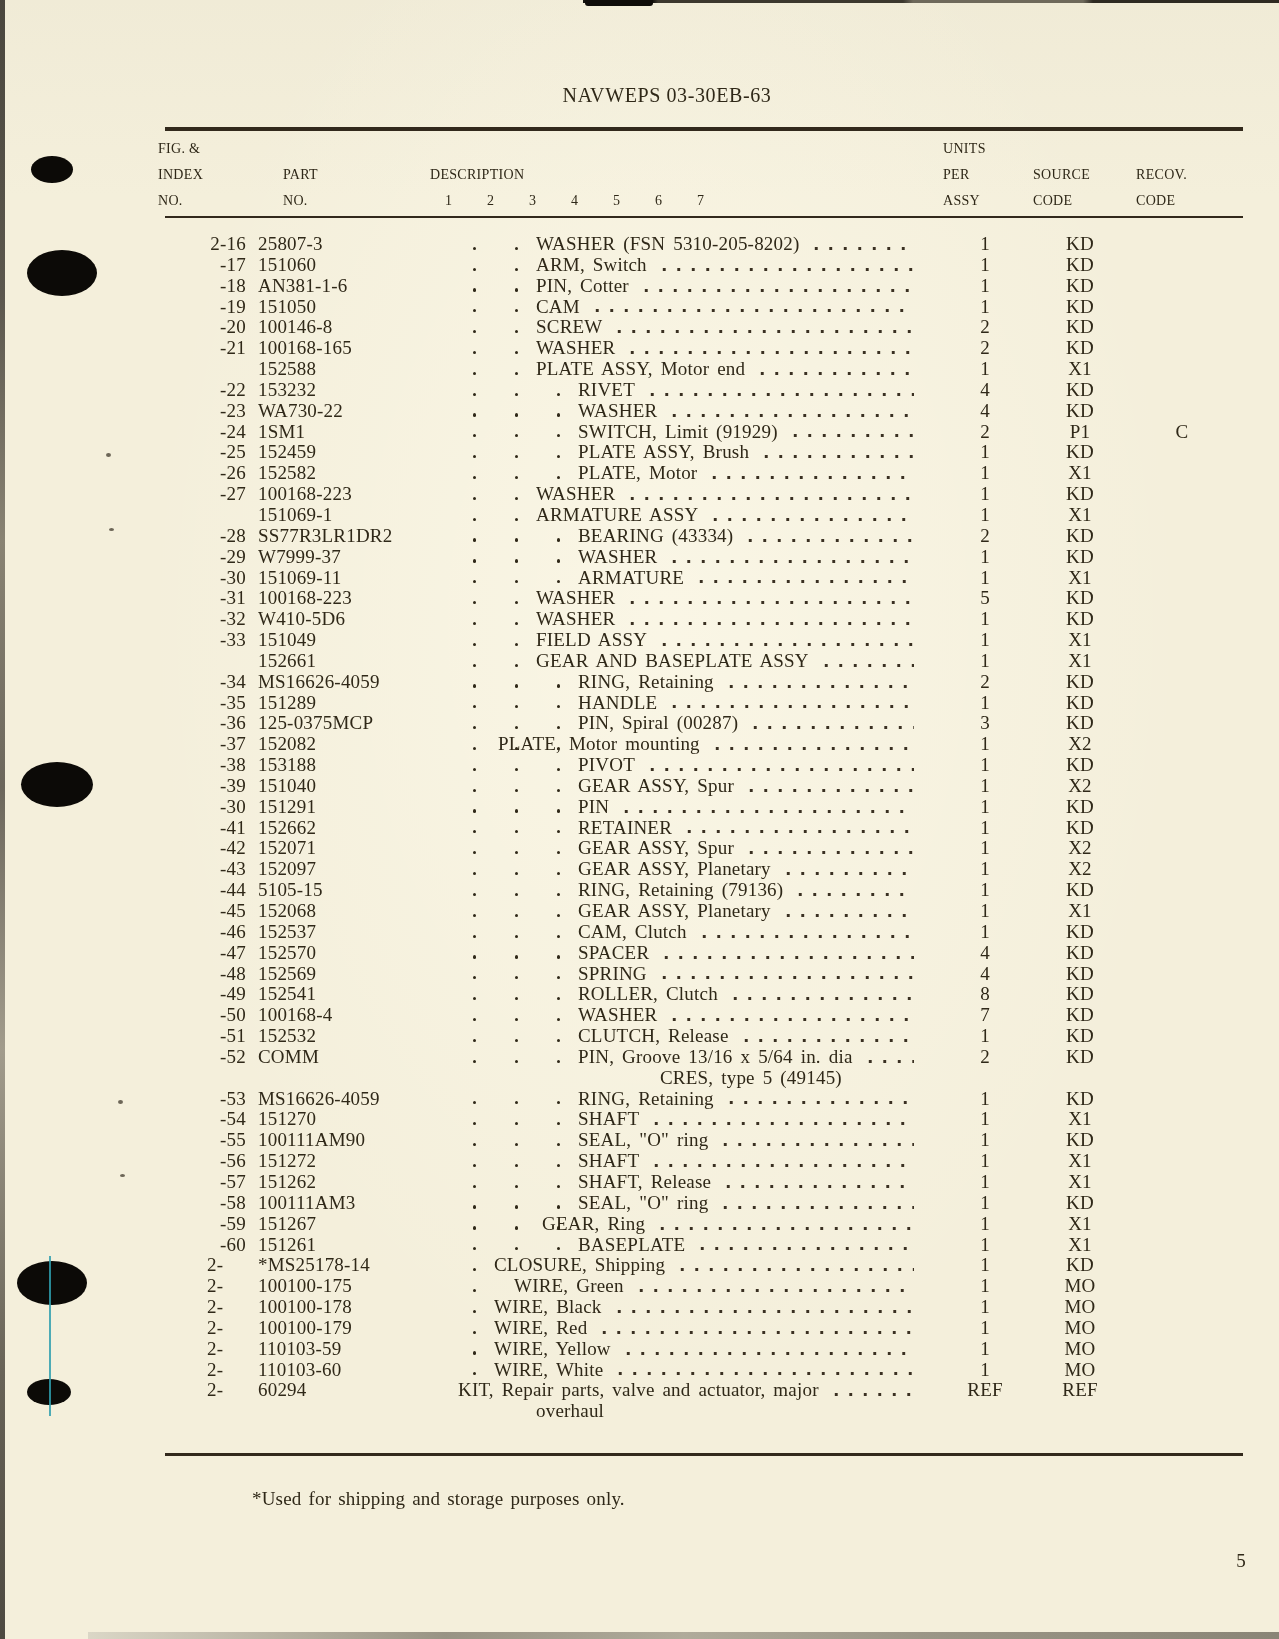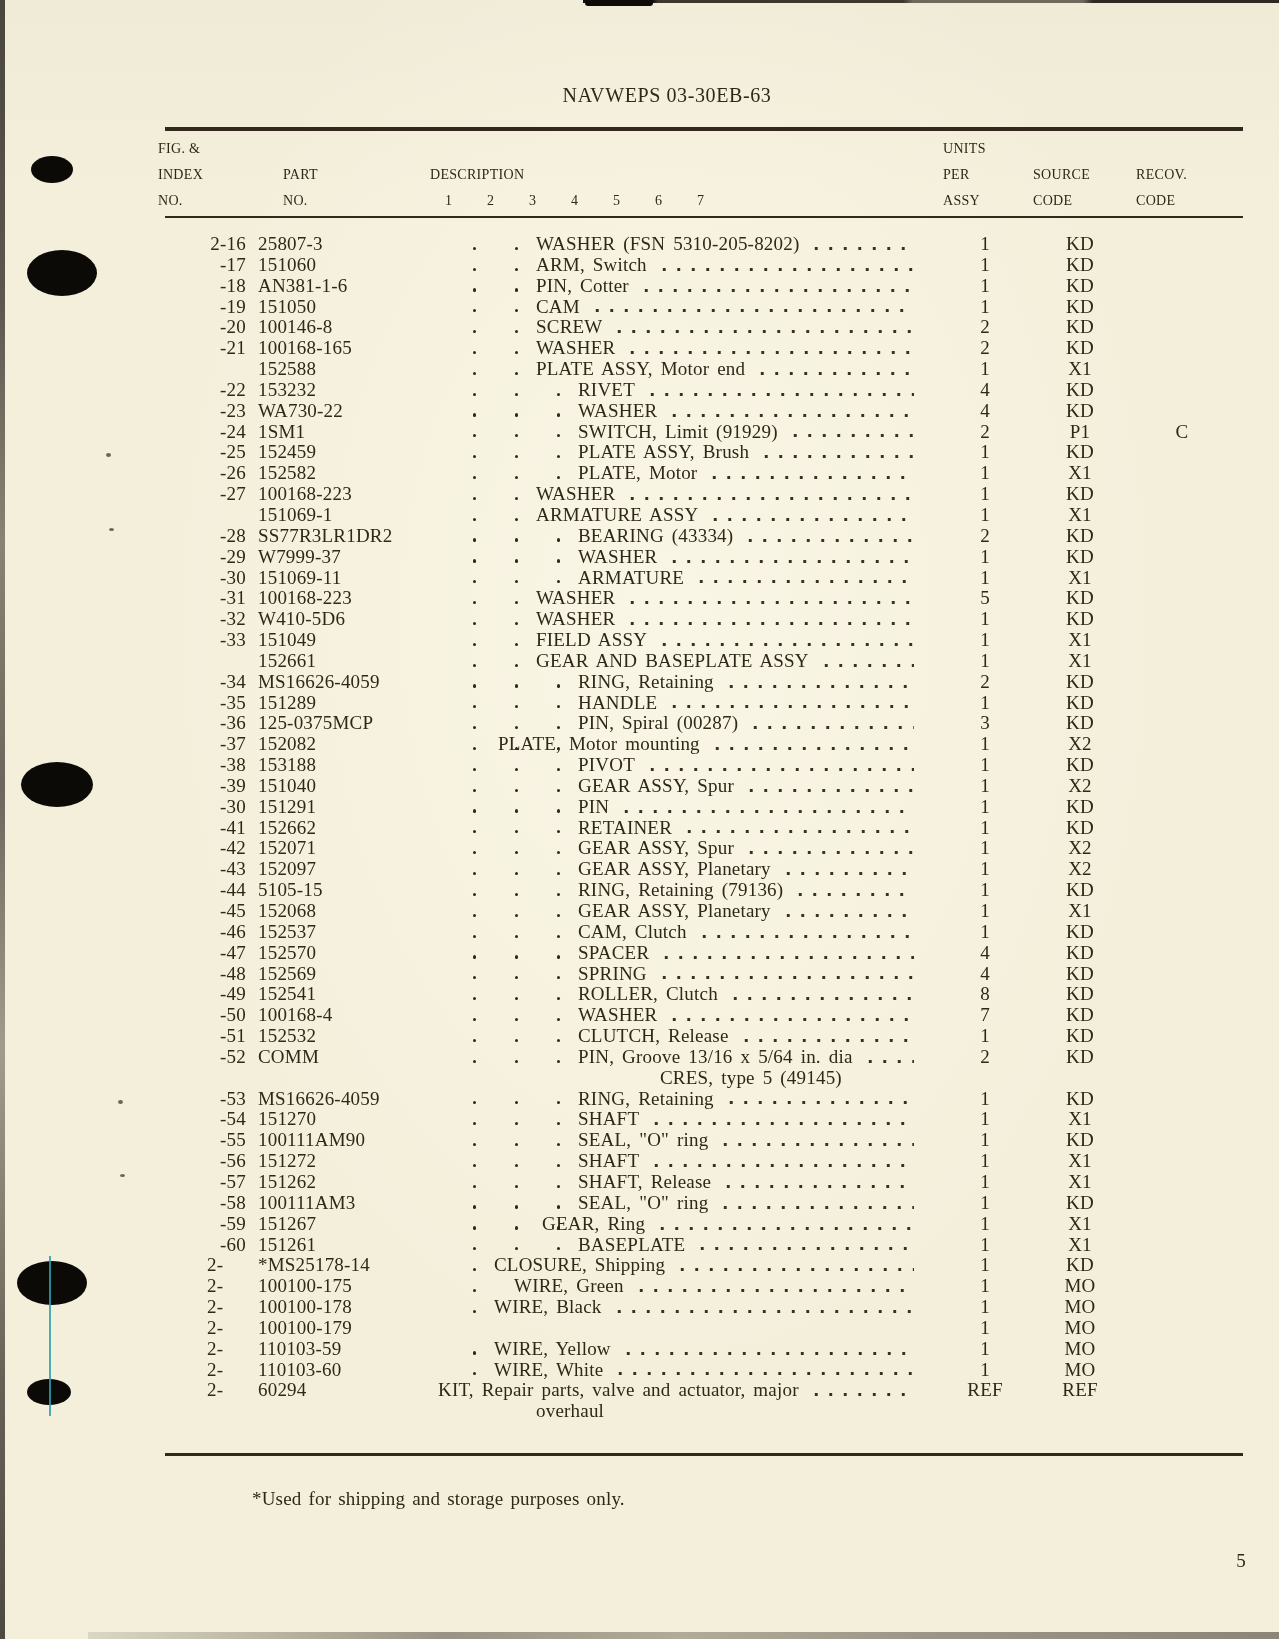--- a/index.html
+++ b/index.html
@@ -811,20 +811,25 @@
           <span class="dtext" style="margin-left: 64px;">WIRE, Black</span>
           <span class="leader"></span>
         </span>
         <span class="cell c-units">1</span>
         <span class="cell c-src">MO</span>
         <span class="cell c-rec"></span>
       </div>
       <div class="trow">
         <span class="cell c-idx left">2-</span>
         <span class="cell c-part">100100-179</span>
+        <span class="cell c-desc">
+          <i class="lvl" style="left: 43px;"></i>
+          <span class="dtext" style="margin-left: 64px;">WIRE, Red</span>
+          <span class="leader"></span>
+        </span>
         <span class="cell c-units">1</span>
         <span class="cell c-src">MO</span>
         <span class="cell c-rec"></span>
       </div>
       <div class="trow">
         <span class="cell c-idx left">2-</span>
         <span class="cell c-part">110103-59</span>
         <span class="cell c-desc">
           <i class="lvl" style="left: 43px;"></i>
           <span class="dtext" style="margin-left: 64px;">WIRE, Yellow</span>
@@ -843,21 +848,21 @@
           <span class="leader"></span>
         </span>
         <span class="cell c-units">1</span>
         <span class="cell c-src">MO</span>
         <span class="cell c-rec"></span>
       </div>
       <div class="trow">
         <span class="cell c-idx left">2-</span>
         <span class="cell c-part">60294</span>
         <span class="cell c-desc">
-          <span class="dtext" style="margin-left: 8px; font-family: Liberation Serif, serif;">KIT, Repair parts, valve and actuator, major</span>
+          <span class="dtext" style="margin-left: 28px; font-family: Liberation Serif, serif;">KIT, Repair parts, valve and actuator, major</span>
           <span class="leader"></span>
         </span>
         <span class="cell c-units">REF</span>
         <span class="cell c-src">REF</span>
         <span class="cell c-rec"></span>
       </div>
       <div class="trow">
         <span class="c-cont" style="left: 371px;">overhaul</span>
       </div>
     </div>

